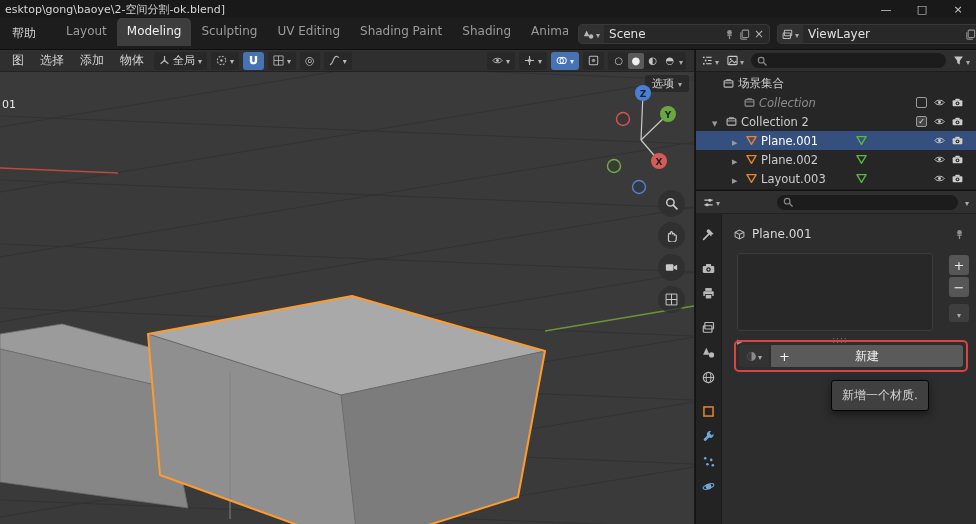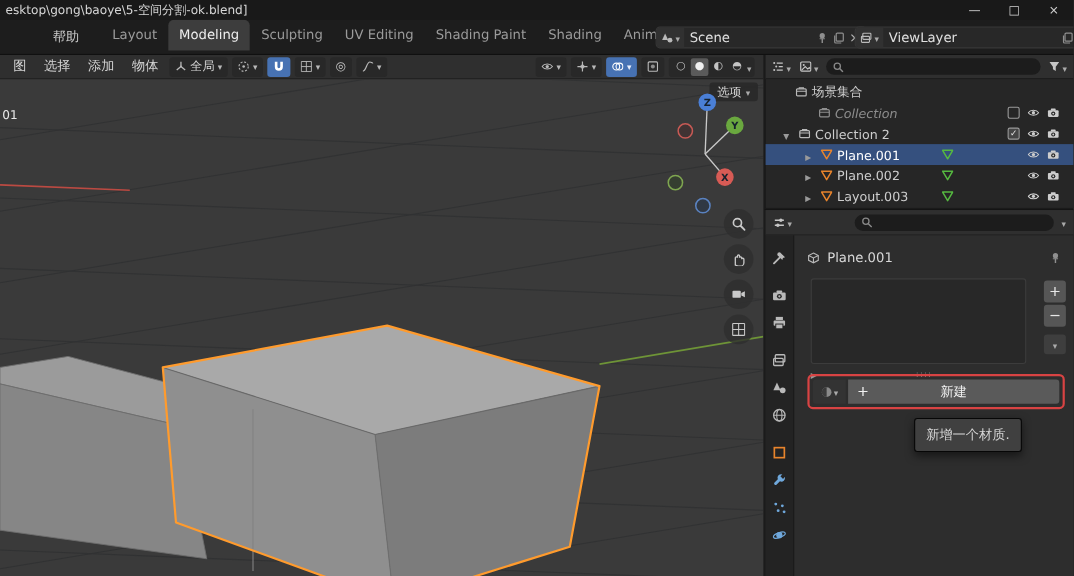--- a/index.html
+++ b/index.html
@@ -6,26 +6,26 @@
   html,body{width:976px;height:524px;overflow:hidden;}
   body{position:relative;background:#1a1a1a;color:#d0d0d0;font-size:12px;}
 
   
   .titlebar{position:absolute;top:0;left:0;width:976px;height:18px;background:#191919;display:flex;align-items:center;}
   .titlebar .title{flex:1;padding-left:5px;font-size:11px;color:#d6d6d6;white-space:nowrap;overflow:hidden;}
   .win-btn{width:36px;height:18px;display:flex;align-items:center;justify-content:center;color:#cfcfcf;font-size:11px;}
 
   
   .topbar{position:absolute;top:18px;left:0;width:976px;height:32px;background:#1d1d1d;border-bottom:1px solid #101010;display:flex;align-items:center;}
-  .menu-help{padding:0 12px;font-size:12px;color:#cfcfcf;margin-left:36px;}
+  .menu-help{padding:0 12px;font-size:12px;color:#cfcfcf;}
   .ws-tabs{display:flex;align-items:flex-start;height:32px;margin-left:8px;width:512px;overflow:hidden;}
   .ws-tab{padding:6px 10px 8px;font-size:12px;color:#9b9b9b;white-space:nowrap;}
   .ws-tab.active{background:#3d3d3d;color:#efefef;border-radius:5px 5px 0 0;}
   .datablock{position:absolute;top:6px;height:20px;background:#282828;border:1px solid #383838;border-radius:4px;display:flex;align-items:center;font-size:12px;color:#e0e0e0;}
-  .db-scene{left:578px;width:192px;margin-left:18px;}
+  .db-scene{left:578px;width:192px;}
   .db-vl{left:777px;width:219px;}
   .db-browse{display:flex;align-items:center;gap:2px;padding:0 4px;background:#313131;border-radius:3px 0 0 3px;height:100%;}
   .db-name{flex:1;padding:0 5px;white-space:nowrap;overflow:hidden;}
   .db-icons{display:flex;gap:4px;align-items:center;padding-right:5px;color:#b5b5b5;}
   .x-glyph{font-size:12px;color:#b5b5b5;line-height:1;}
 
   
   .ic{width:13px;height:13px;flex:0 0 auto;}
   .ic.sm{width:11px;height:11px;}
   .ic.xs{width:10px;height:10px;}
@@ -232,21 +232,21 @@
         <path d="M1 10.5 C4.5 10.5 4.5 1.5 8 1.5 C9.5 1.5 10 3 11 2.2" fill="none" stroke="currentColor" stroke-width="1.2"></path>
       </symbol>
   <symbol id="i-matsphere" viewBox="0 0 12 12">
         <circle cx="6" cy="6" r="4.8" fill="#8a8a8a"></circle>
         <path d="M6 1.2 a4.8 4.8 0 0 0 0 9.6 Z" fill="#3a3a3a"></path>
       </symbol>
 </defs>
 </svg>
 
 <div class="titlebar">
-  <span class="title">esktop\gong\baoye\5-空间分割-ok.blend]</span>
+  <span class="title">esktop\gong\baoye\2-空间分割-ok.blend]</span>
   <div class="win-btn">—</div>
   <div class="win-btn">□</div>
   <div class="win-btn">×</div>
 </div>
 
 <div class="topbar">
   <span class="menu-help">帮助</span>
   <div class="ws-tabs">
     <div class="ws-tab">Layout</div>
     <div class="ws-tab active">Modeling</div>

